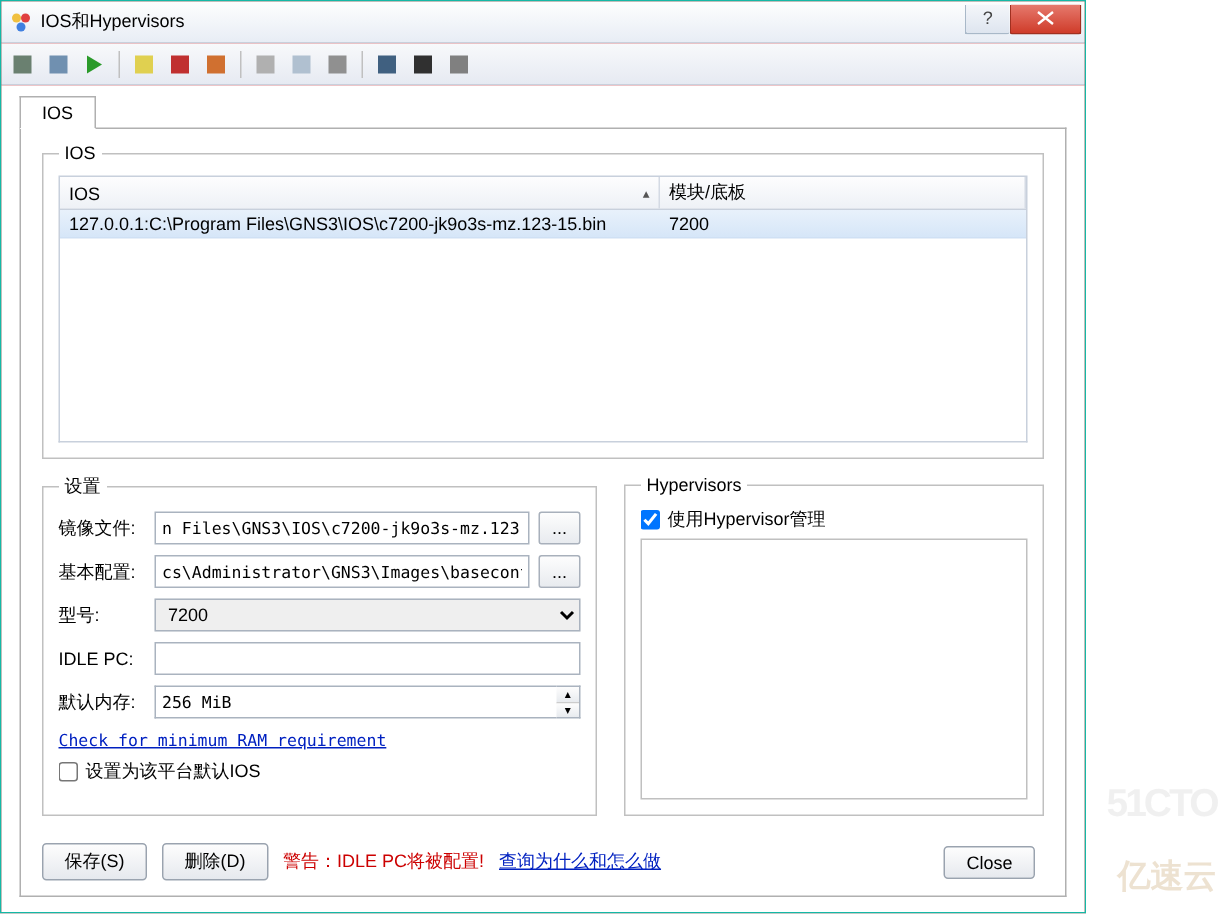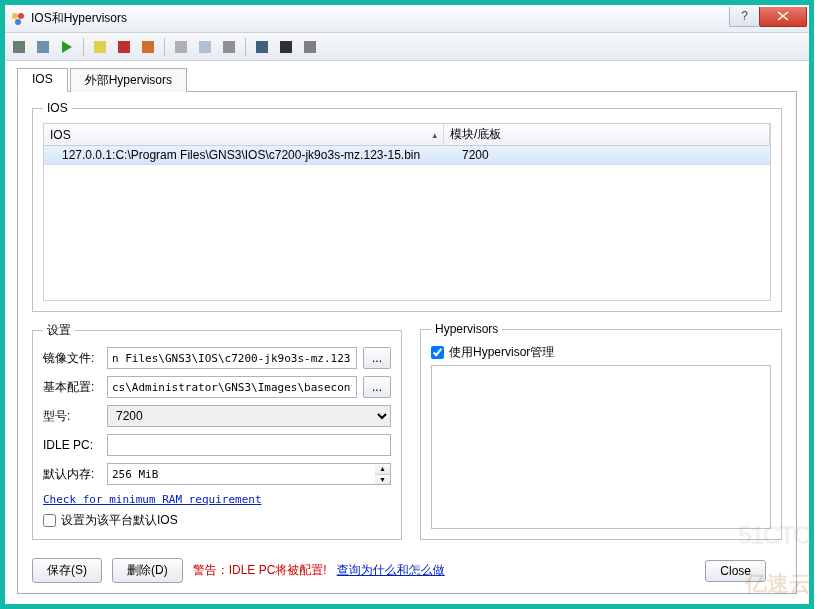--- a/index.html
+++ b/index.html
@@ -1,17 +1,17 @@
 <!DOCTYPE html>
 <html><head>
 <meta charset="utf-8">
 <style>
 * { box-sizing: border-box; margin: 0; padding: 0; }
 body { font-family: "SimSun", "Microsoft YaHei", sans-serif; font-size: 12px; background: #fff; width: 821px; height: 609px; overflow: hidden; }
-.window { width: 814px; height: 609px; border: 5px solid #14b8a6; background: #ef4444; display: flex; flex-direction: column; }
+.window { width: 724px; height: 609px; border: 1px solid #14b8a6; background: #ef4444; display: flex; flex-direction: column; }
 .titlebar { height: 28px; background: linear-gradient(#fdfefe, #e8edf5); display: flex; align-items: center; border-bottom: 1px solid #c8d0dc; }
 .titlebar .icon { margin: 0 5px; width: 16px; height: 16px; }
 .titlebar .icon svg { width: 16px; height: 16px; }
 .title-text { font-size: 12px; color: #000; }
 .title-ctrl { margin-left: auto; display: flex; height: 22px; align-items: flex-start; }
 .ctrl-btn { width: 30px; height: 20px; border: 1px solid #a8b8c8; border-top: none; background: linear-gradient(#f4f6fa,#dee5ef); display: flex; align-items: center; justify-content: center; font-size: 12px; color: #444; border-radius: 0 0 2px 2px; margin-top:-1px; }
 .ctrl-btn.help { border-right: none; }
 .ctrl-btn.close { width: 48px; background: linear-gradient(#e67a6e,#cf3c2a); color: #fff; border-color:#a03020; margin-right:2px;}
 .toolbar { height: 28px; background: linear-gradient(#f8f9fb,#e6eaf2); border-bottom: 1px solid #c8d0dc; display: flex; align-items: center; padding: 0 6px; gap: 8px; }
 .toolbar-icon { width: 16px; height: 16px; }
@@ -22,21 +22,21 @@
 .tab.active { background: #fff; border-bottom: 1px solid #fff; }
 .tabpane { border: 1px solid #b0b0b0; border-top:none; flex:1; padding: 10px 14px; display:flex; flex-direction:column; }
 fieldset { border: 1px solid #c0c0c0; padding: 8px 10px 10px 10px; margin-bottom: 10px; }
 legend { padding: 0 4px; font-size:12px; }
 .table-head { display: flex; background: linear-gradient(#fdfdfe,#eef1f6); border: 1px solid #c8d0dc; }
 .table-head > div { padding: 2px 6px; border-right: 1px solid #d4dae4; }
 .th-ios { flex: 0 0 400px; display:flex; justify-content:space-between; align-items:center;}
 .th-mod { flex: 1; }
 .table-body { border: 1px solid #c8d0dc; border-top:none; height: 155px; background:#fff; overflow:auto; }
 .table-row { display:flex; background: linear-gradient(#e8f1fb,#d6e6f8); border-bottom:1px solid #cfe0f4;}
-.table-row > div { padding: 2px 18px; }
+.table-row > div { padding: 2px 6px; }
 .td-ios { flex: 0 0 400px; }
 .td-mod { flex: 1; }
 .mid { display:flex; gap: 18px; flex:1; }
 .col-left { flex: 0 0 370px; display:flex; flex-direction:column; }
 .col-right { flex:1; display:flex; flex-direction:column; }
 .formrow { display:flex; align-items:center; margin-bottom: 7px; gap:6px; }
 .formrow label { width: 58px; }
 .formrow input[type=text], .formrow select { flex:1; border: 1px solid #aab3bf; padding: 2px 4px; height:22px; font-family: monospace; font-size:11px; }
 .formrow select { font-family: inherit; font-size:12px;}
 .browse-btn { width: 28px; height:22px; border:1px solid #a8b0bb; background: linear-gradient(#fdfdfd,#e8ebef); border-radius:2px; display:flex; align-items:center; justify-content:center; cursor:pointer; }
@@ -44,21 +44,21 @@
 .spin { width:16px; display:flex; flex-direction:column; border:1px solid #aab3bf; border-left:none;}
 .spin div { flex:1; display:flex; align-items:center; justify-content:center; font-size:8px; background:linear-gradient(#fdfdfd,#e8ebef); cursor:pointer;}
 .spin div:first-child{border-bottom:1px solid #ccc;}
 .link { color: #0020c0; text-decoration: underline; font-family: monospace; font-size:11px; cursor:pointer; }
 .cbrow { display:flex; align-items:center; gap:5px; margin-top:6px;}
 .cbrow input[type=checkbox]{ width:13px; height:13px;}
 .hyper-box { border:1px solid #c0c0c0; flex:1; background:#fff; margin-top:4px;}
 .bottom { display:flex; align-items:center; gap:10px; margin-top:8px;}
 .btn { border:1px solid #9aa3af; background: linear-gradient(#fdfdfd,#e6e9ee); padding: 3px 14px; border-radius:3px; cursor:pointer; font-size:12px;}
 .warn { color:#c00; }
-.close-bottom { margin-left:auto; margin-right:16px;}
+.close-bottom { margin-left:auto; margin-right:6px;}
 .sort-arrow { font-size:9px; color:#555;}
 .watermark { position:absolute; right:10px; bottom:10px; opacity:0.18; font-size:22px; color:#a16207; font-weight:bold; pointer-events:none; }
 .watermark2 { position:absolute; right:10px; top:520px; opacity:0.1; font-size:26px; color:#737373; font-weight:bold; pointer-events:none; letter-spacing:-2px;}
 </style>
 </head>
 <body>
 
 <div class="window">
   <div class="titlebar">
     <span class="icon">
@@ -117,21 +117,20 @@
         <rect x="2" y="2" width="12" height="12" fill="#303030"></rect>
       </svg>
     <svg class="toolbar-icon">
         <rect x="2" y="2" width="12" height="12" fill="#808080"></rect>
       </svg>
   </div>
 
   <div class="content">
     <div class="tabrow">
       <div class="tab active">IOS</div>
-      <div class="tab">外部Hypervisors</div>
     </div>
 
     <div class="tabpane">
 
       <fieldset>
         <legend>IOS</legend>
         <div class="table-head">
           <div class="th-ios">
             <span>IOS</span>
             <span class="sort-arrow">▴</span>

